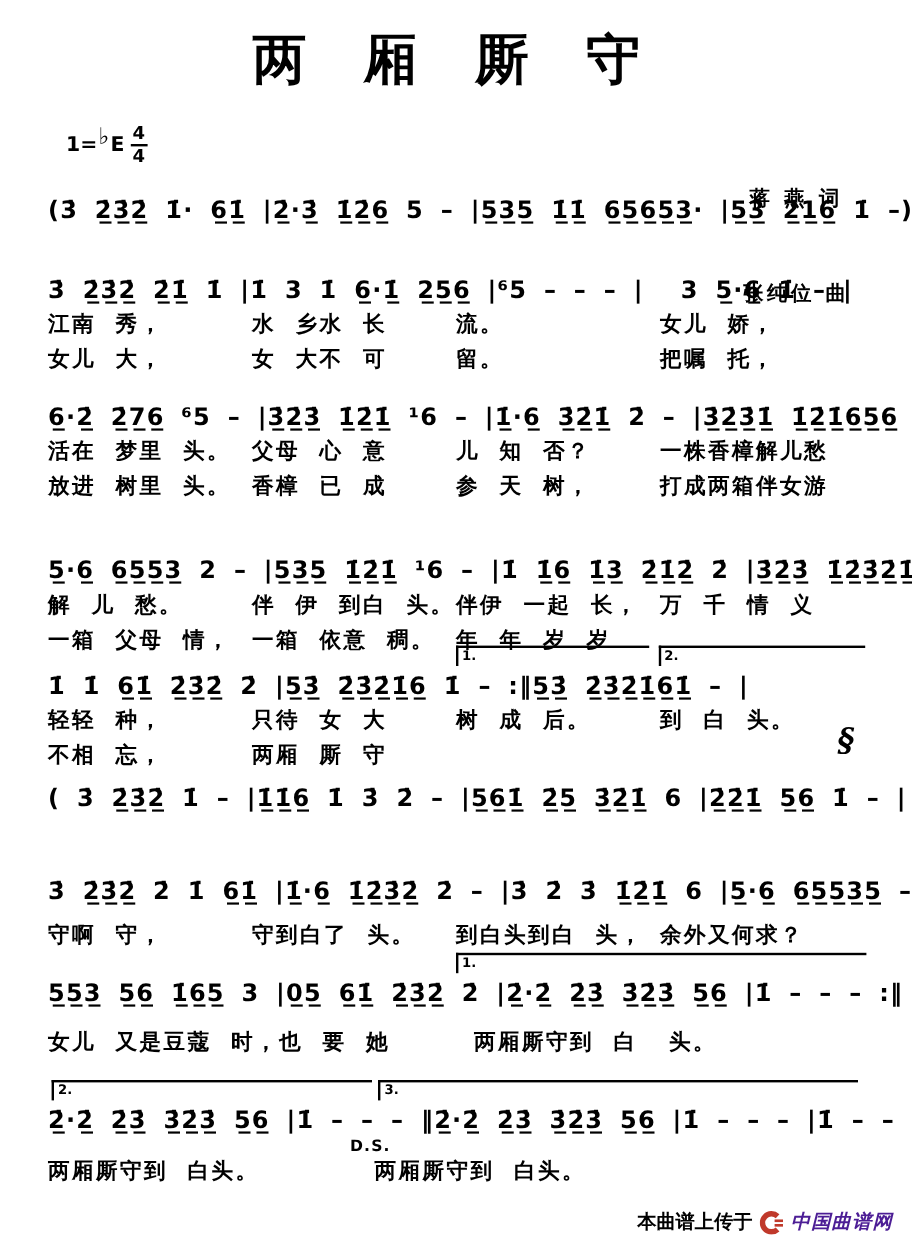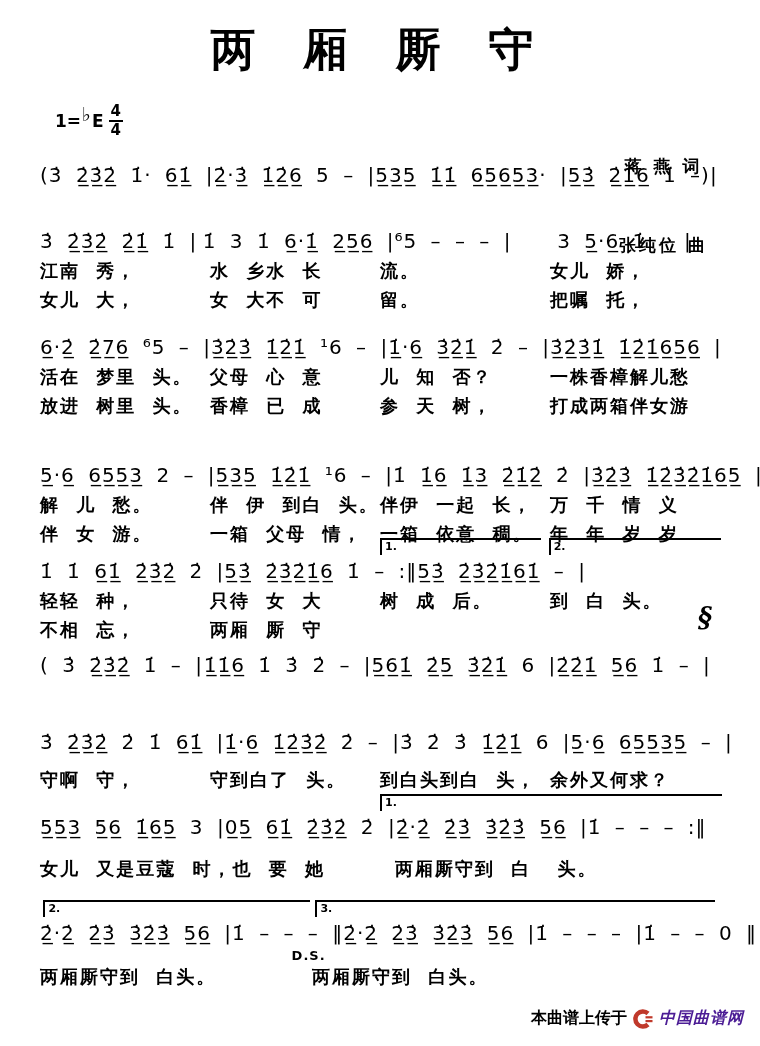--- a/index.html
+++ b/index.html
@@ -21,21 +21,21 @@
   .frac{display:inline-flex;flex-direction:column;align-items:center;margin-left:5px;font-size:15px;line-height:1}
   .fracbar{width:14px;height:2px;background:#000;margin:1px 0}
   .credits{
     position:absolute;top:100px;right:52px;text-align:center;
     font-size:17px;font-weight:700;line-height:1.55;letter-spacing:3px;white-space:pre;
   }
   #score{position:absolute;left:40px;right:40px;top:0;bottom:0}
   .system{position:absolute;left:0;right:0}
   .music-row{
     display:grid;grid-template-columns:repeat(4,1fr);
-    font-size:20px;font-weight:400;line-height:30px;
+    font-size:20px;font-weight:700;line-height:30px;
     white-space:pre;word-spacing:6px;letter-spacing:1px;
   }
   .lyric-row{
     display:grid;grid-template-columns:repeat(4,1fr);
     font-size:18px;font-weight:700;line-height:29px;
     white-space:pre;word-spacing:8px;letter-spacing:2px;
   }
   .cols5 .music-row,.cols5 .lyric-row{grid-template-columns:repeat(5,1fr)}
   .measure,.lyric-seg{overflow:visible}
   .sys1{top:160px}
@@ -113,21 +113,21 @@
       <div class="lyric-row"><span class="lyric-seg">女儿 大，</span><span class="lyric-seg">女 大不 可</span><span class="lyric-seg">留。</span><span class="lyric-seg">把嘱 托，</span></div>
     </div>
     <div class="system sys3">
       <div class="music-row"><span class="measure">6̲·2̲̇ 2̲̇7̲6̲ ⁶5 – |</span><span class="measure">3̲̇2̲̇3̲̇ 1̲̇2̲̇1̲̇ ¹6 – |</span><span class="measure">1̲̇·6̲ 3̲̇2̲̇1̲̇ 2̇ – |</span><span class="measure">3̲̇2̲̇3̲̇1̲̇ 1̲̇2̲̇1̲̇6̲5̲6̲ |</span></div>
       <div class="lyric-row"><span class="lyric-seg">活在 梦里 头。</span><span class="lyric-seg">父母 心 意</span><span class="lyric-seg">儿 知 否？</span><span class="lyric-seg">一株香樟解儿愁</span></div>
       <div class="lyric-row"><span class="lyric-seg">放进 树里 头。</span><span class="lyric-seg">香樟 已 成</span><span class="lyric-seg">参 天 树，</span><span class="lyric-seg">打成两箱伴女游</span></div>
     </div>
     <div class="system sys4">
       <div class="music-row"><span class="measure">5̲·6̲ 6̲5̲5̲3̲ 2 – |</span><span class="measure">5̲3̲5̲ 1̲̇2̲̇1̲̇ ¹6 – |</span><span class="measure">1̇ 1̲̇6̲ 1̲̇3̲ 2̲̇1̲̇2̲̇ 2̇ |</span><span class="measure">3̲̇2̲̇3̲̇ 1̲̇2̲̇3̲̇2̲̇1̲̇6̲5̲ |</span></div>
       <div class="lyric-row"><span class="lyric-seg">解 儿 愁。</span><span class="lyric-seg">伴 伊 到白 头。</span><span class="lyric-seg">伴伊 一起 长，</span><span class="lyric-seg">万 千 情 义</span></div>
-      <div class="lyric-row"><span class="lyric-seg">伴 女 游。</span><span class="lyric-seg">一箱 父母 情，</span><span class="lyric-seg">一箱 依意 稠。</span><span class="lyric-seg">年 年 岁 岁</span></div>
+      <div class="lyric-row"><span class="lyric-seg">一箱 父母 情，</span><span class="lyric-seg">一箱 依意 稠。</span><span class="lyric-seg">年 年 岁 岁</span></div>
     </div>
     <div class="system sys5">
       <div class="music-row"><span class="measure">1̇ 1̇ 6̲1̲̇ 2̲̇3̲̇2̲̇ 2̇ |</span><span class="measure">5̲3̲̇ 2̲̇3̲̇2̲̇1̲̇6̲ 1̇ – :‖</span><span class="measure">5̲3̲̇ 2̲̇3̲̇2̲̇1̲̇6̲1̲̇ – |</span></div>
       <div class="lyric-row"><span class="lyric-seg">轻轻 种，</span><span class="lyric-seg">只待 女 大</span><span class="lyric-seg">树 成 后。</span><span class="lyric-seg">到 白 头。</span></div>
       <div class="lyric-row"><span class="lyric-seg">不相 忘，</span><span class="lyric-seg">两厢 厮 守</span><span class="lyric-seg"></span><span class="lyric-seg"></span></div>
     </div>
     <div class="system sys6">
       <div class="music-row"><span class="measure">( 3̇ 2̲̇3̲̇2̲̇ 1̇ – |</span><span class="measure">1̲̇1̲̇6̲ 1̇ 3̇ 2̇ – |</span><span class="measure">5̲6̲1̲̇ 2̲̇5̲ 3̲̇2̲̇1̲̇ 6 |</span><span class="measure">2̲̇2̲̇1̲̇ 5̲6̲ 1̇ – |</span></div>
     </div>
     <div class="system sys7">

